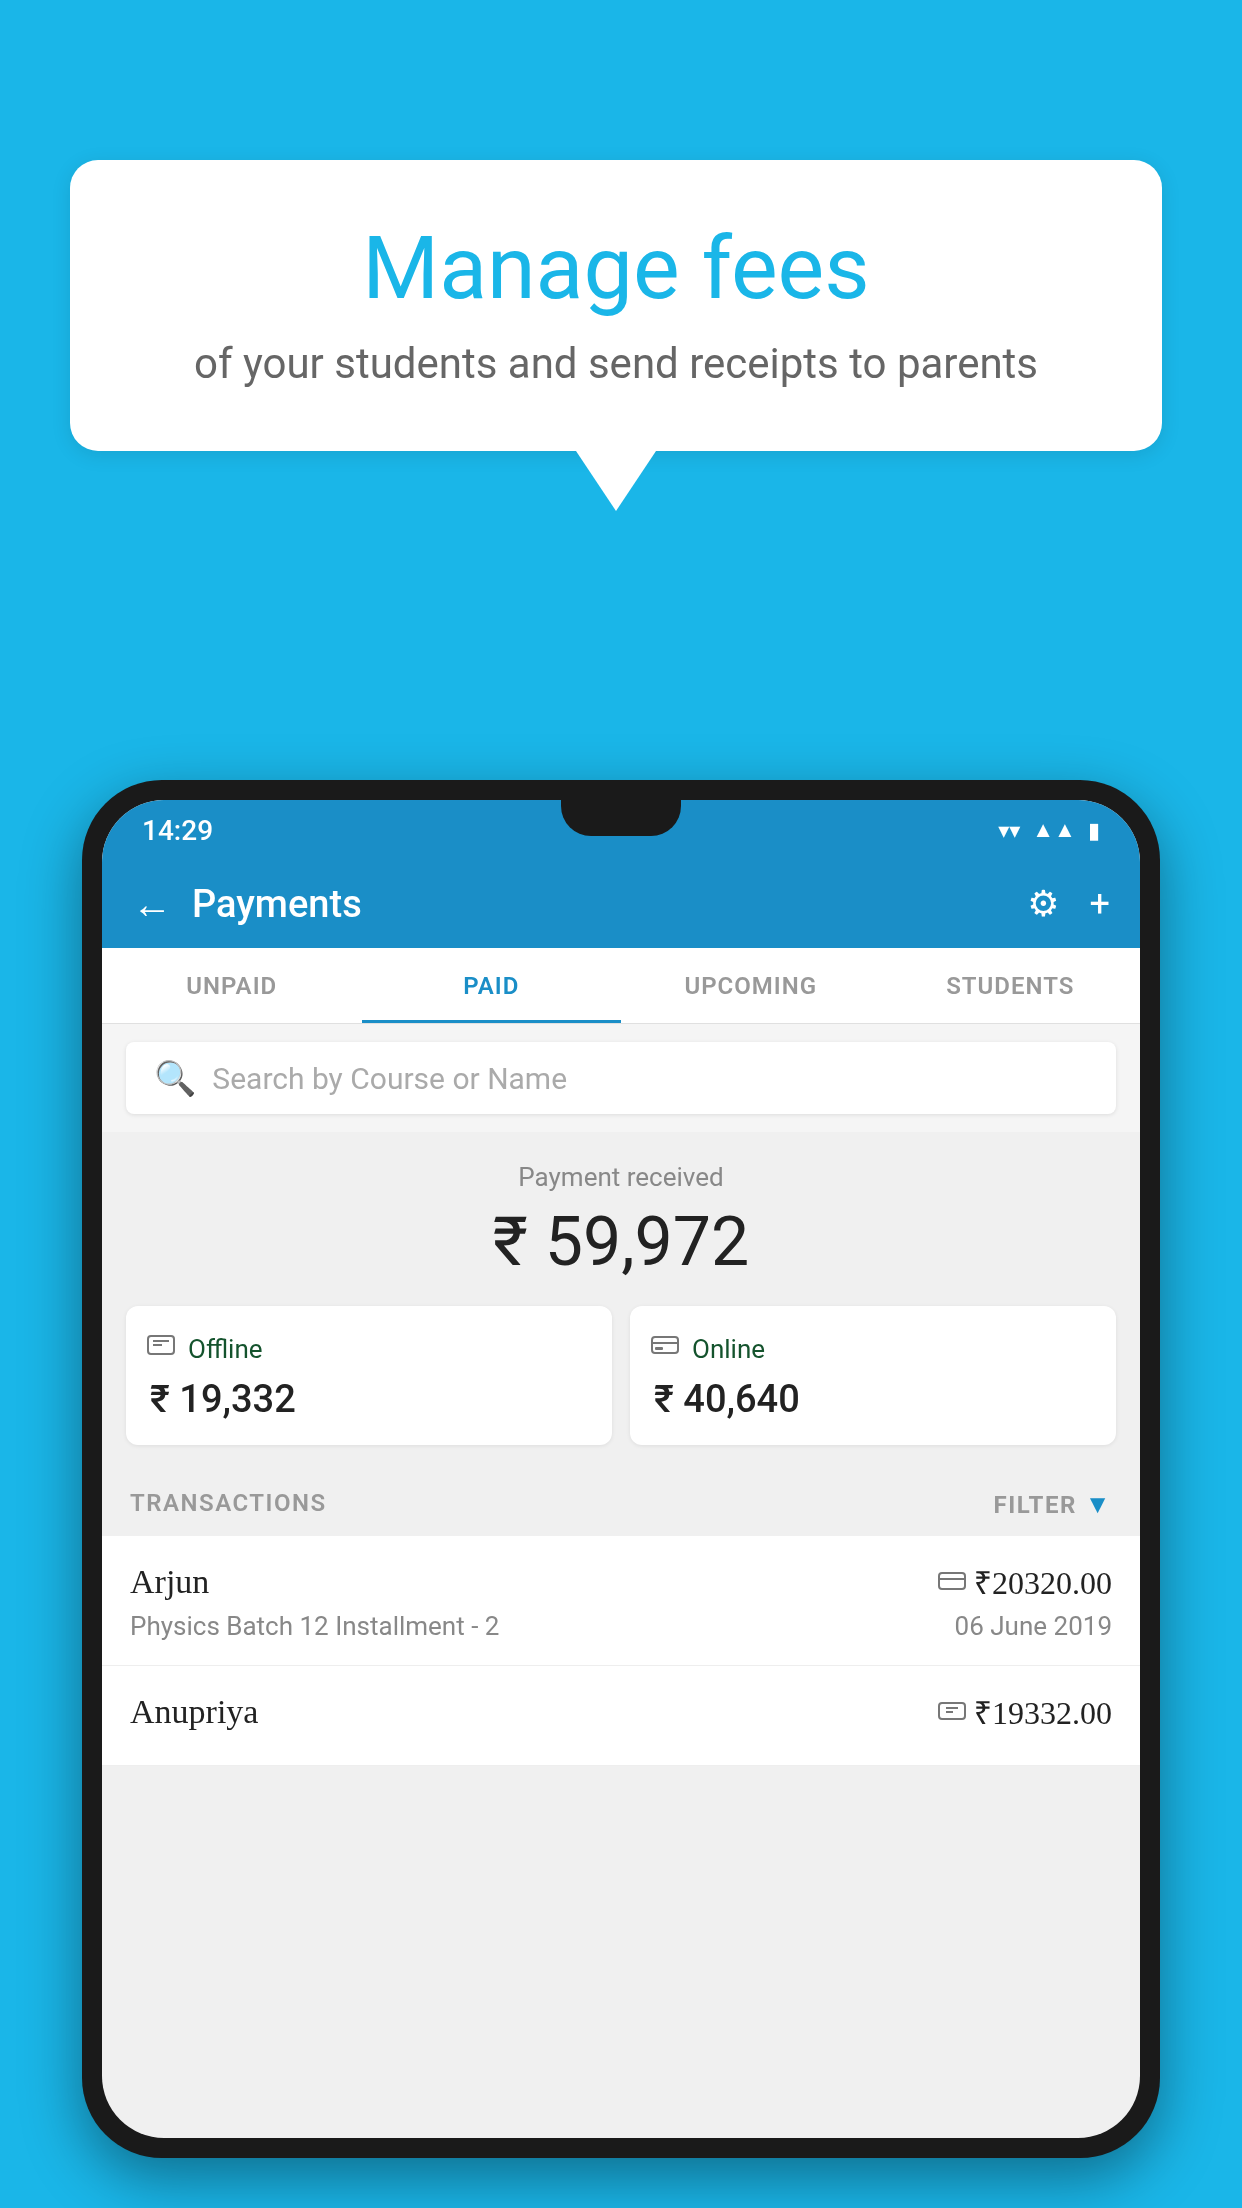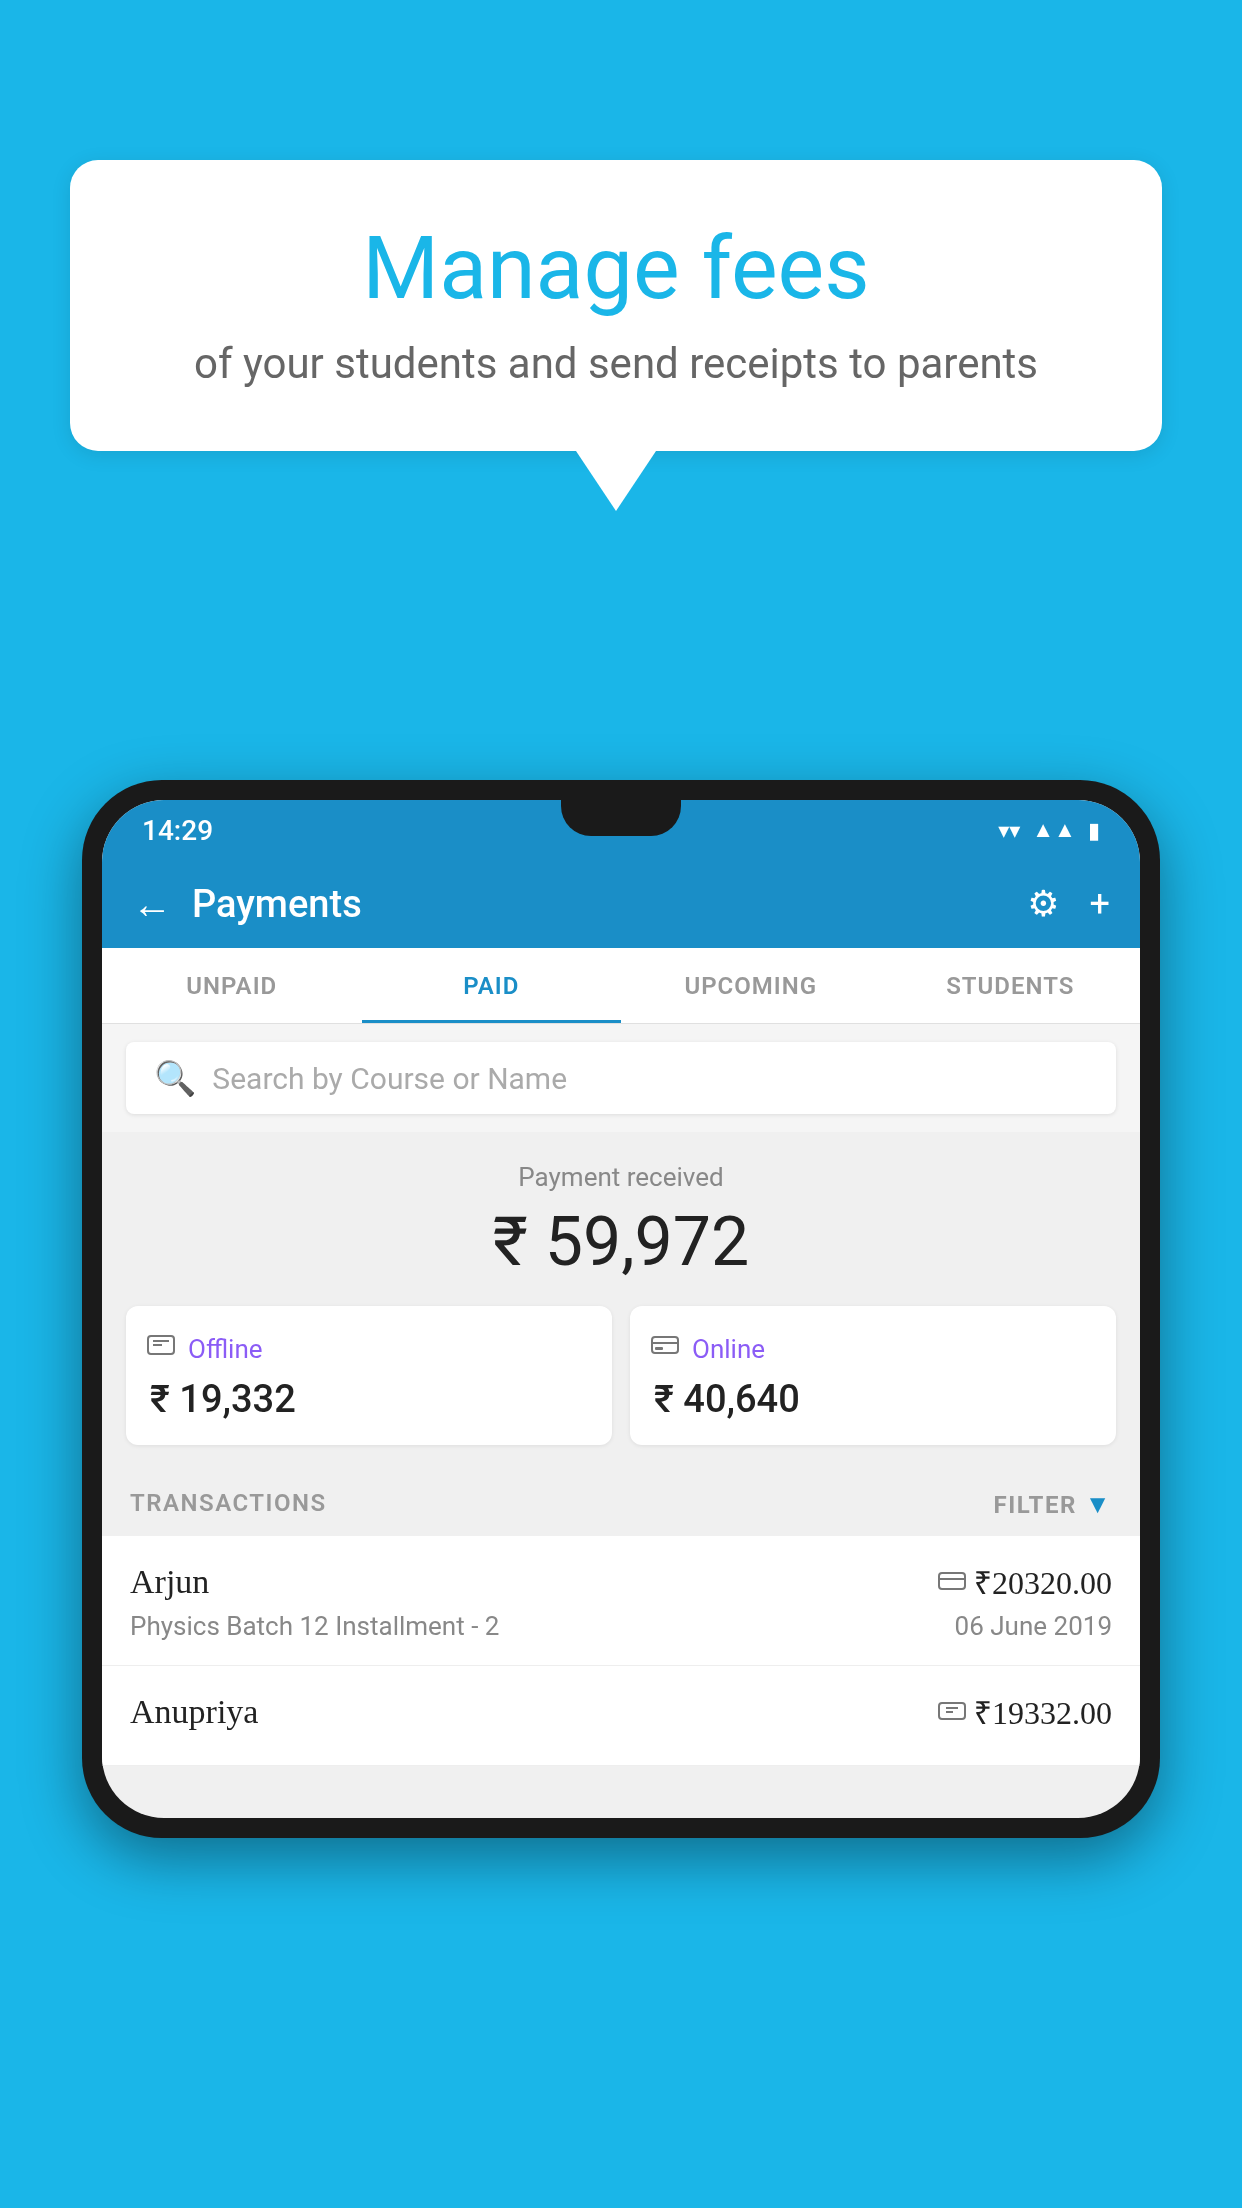--- a/index.html
+++ b/index.html
@@ -50,21 +50,21 @@
       border-right: 40px solid transparent;
       border-top: 60px solid white;
     }
 
     
     .phone-frame {
       position: absolute;
       top: 780px;
       left: 82px;
       right: 82px;
-      height: 1058px;
+      height: 1378px;
       background: #1a1a1a;
       border-radius: 80px;
       padding: 20px;
       box-shadow: 0 20px 60px rgba(0,0,0,0.4);
     }
     .phone-screen {
       width: 100%;
       height: 100%;
       background: #f0f0f0;
       border-radius: 62px;
@@ -230,21 +230,21 @@
       display: flex;
       align-items: center;
       gap: 12px;
     }
     .payment-card-icon {
       color: #777;
       font-size: 30px;
     }
     .payment-card-type {
       font-size: 26px;
-      color: #8b5cf6;
+      color: #14532d;
     }
     .payment-card-amount {
       font-size: 38px;
       color: #222;
       font-weight: 500;
       padding-left: 4px;
     }
 
     
     .transactions-header {

